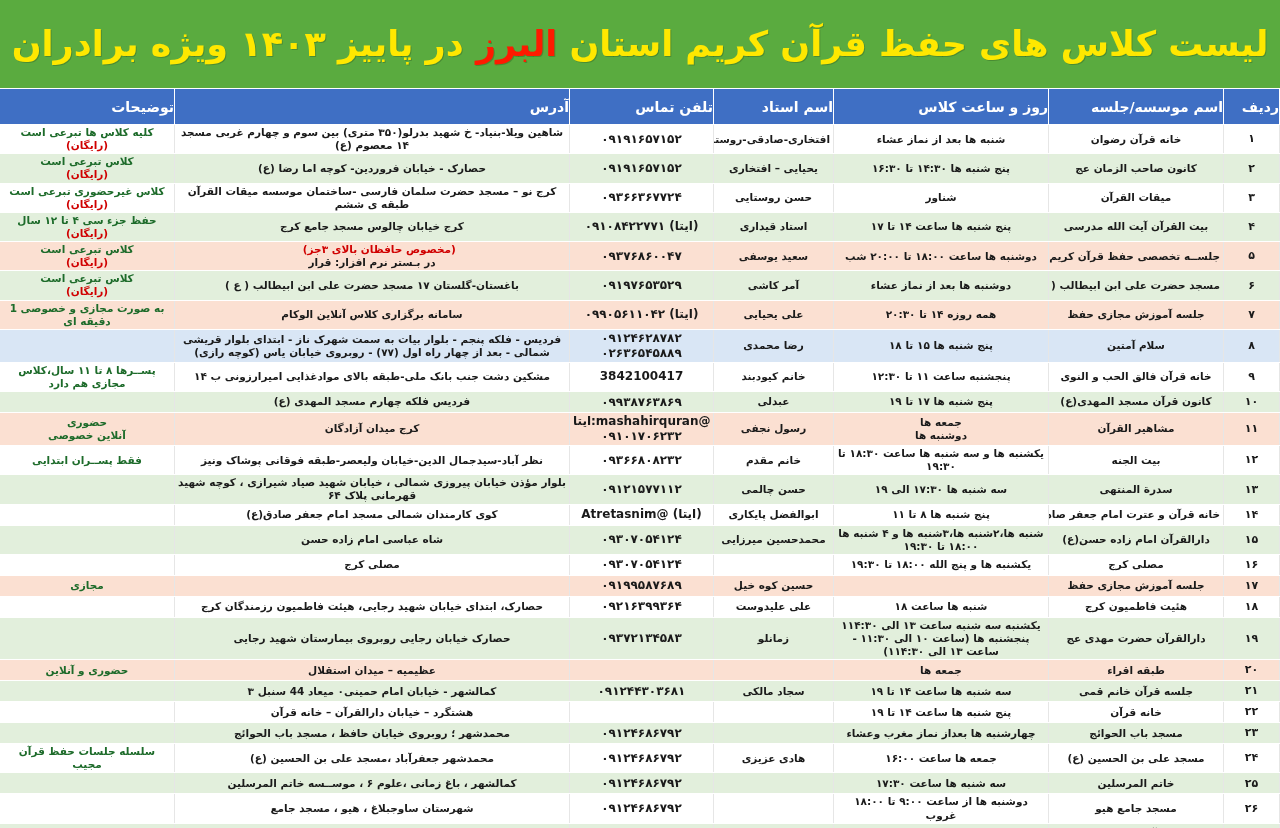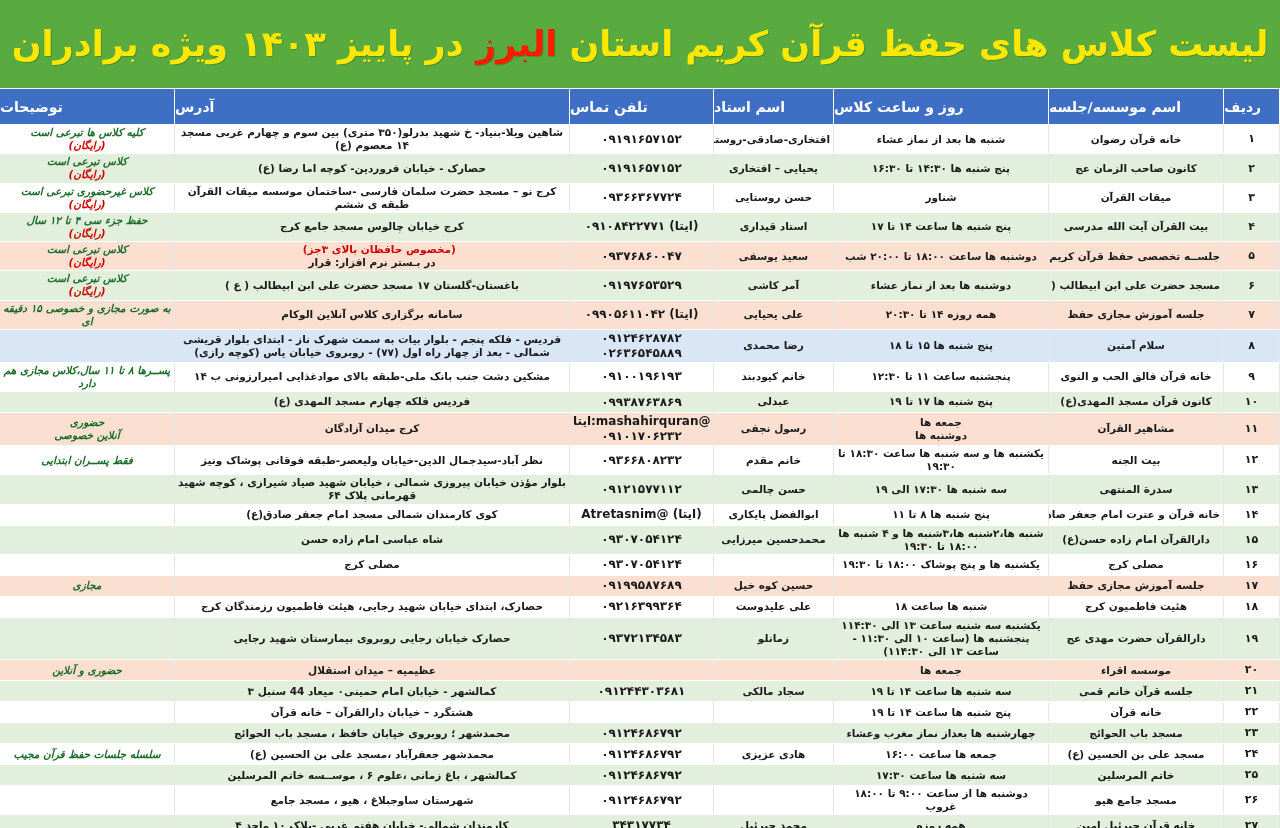--- a/index.html
+++ b/index.html
@@ -42,42 +42,42 @@
   table.sched col.c-addr  { width: 395px; }
   table.sched col.c-note  { width: 175px; }
 
   thead th {
     background: #3f6fc4;
     color: #ffffff;
     font-size: 14px;
     font-weight: bold;
     height: 36px;
     border: 1px solid #ffffff;
-    text-align: left;
+    text-align: right;
     vertical-align: middle;
     letter-spacing: -0.3px;
   }
   tbody td {
     border-top: 1px solid #ffffff;
     border-bottom: 1px solid #ffffff;
     border-left: 1px solid #e6e6e6;
     border-right: 1px solid #e6e6e6;
     font-size: 10.5px;
     color: #1a1a1a;
     text-align: center;
     vertical-align: middle;
     padding: 1px 3px;
     line-height: 1.25;
     font-weight: bold;
     white-space: nowrap;
     overflow: hidden;
   }
   tbody td.addr { font-size: 10.5px; letter-spacing: -0.2px; }
   tbody td.tel  { font-size: 12px; direction: ltr; unicode-bidi: plaintext; }
-  tbody td.note { color: #1d6b2a; font-style: italic; }
+  tbody td.note { color: #1d6b2a; }
   tbody td.idx  { font-size: 11px; }
   tbody td.multi { white-space: normal; }
 
   
   tr.t-white td { background: #ffffff; }
   tr.t-green td { background: #e2efdc; }
   tr.t-peach td { background: #fbe0d2; }
   tr.t-blue  td { background: #d9e6f5; }
 
   .free { color: #d00000; }
@@ -253,21 +253,21 @@
           <td class="">
             <span class="noteline">علی یحیایی</span>
           </td>
           <td class="tel multi">
             <span class="noteline">۰۹۹۰۵۶۱۱۰۴۲ (ایتا)</span>
           </td>
           <td class="addr multi">
             <span class="noteline">سامانه برگزاری کلاس آنلاین الوکام</span>
           </td>
           <td class="note multi">
-            <span class="noteline">به صورت مجازی و خصوصی ۱۵ دقیقه ای</span>
+            <span class="noteline">به صورت مجازی و خصوصی 1 دقیقه ای</span>
           </td>
         </tr>
         <tr class="t-blue" style="height: 21px;">
           <td class="idx">
             <span class="noteline">۸</span>
           </td>
           <td class="">
             <span class="noteline">سلام آمتین</span>
           </td>
           <td class="multi">
@@ -294,21 +294,21 @@
           <td class="">
             <span class="noteline">خانه قرآن فالق الحب و النوی</span>
           </td>
           <td class="multi">
             <span class="noteline">پنجشنبه  ساعت ۱۱ تا ۱۲:۳۰</span>
           </td>
           <td class="">
             <span class="noteline">خانم کیودبند</span>
           </td>
           <td class="tel multi">
-            <span class="noteline">۰۹۱۰۰۱۹۶۱۹۳</span>
+            <span class="noteline">3842100417</span>
           </td>
           <td class="addr multi">
             <span class="noteline">مشکین دشت جنب بانک ملی-طبقه بالای موادغذایی امیرارزونی ب ۱۴</span>
           </td>
           <td class="note multi">
             <span class="noteline">پســرها ۸ تا ۱۱ سال،کلاس مجازی هم دارد</span>
           </td>
         </tr>
         <tr class="t-green" style="height: 21px;">
           <td class="idx">
@@ -452,21 +452,21 @@
           </td>
         </tr>
         <tr class="t-white" style="height: 21px;">
           <td class="idx">
             <span class="noteline">۱۶</span>
           </td>
           <td class="">
             <span class="noteline">مصلی کرج</span>
           </td>
           <td class="multi">
-            <span class="noteline">یکشنبه ها و پنج پوشاک  ۱۸:۰۰ تا ۱۹:۳۰</span>
+            <span class="noteline">یکشنبه ها و پنج الله  ۱۸:۰۰ تا ۱۹:۳۰</span>
           </td>
           <td class="">
             <span class="noteline"></span>
           </td>
           <td class="tel multi">
             <span class="noteline">۰۹۳۰۷۰۵۴۱۲۴</span>
           </td>
           <td class="addr multi">
             <span class="noteline">مصلی کرج</span>
           </td>
@@ -542,21 +542,21 @@
           </td>
           <td class="note multi">
             <span class="noteline"></span>
           </td>
         </tr>
         <tr class="t-peach" style="height: 21px;">
           <td class="idx">
             <span class="noteline">۲۰</span>
           </td>
           <td class="">
-            <span class="noteline">موسسه اقراء</span>
+            <span class="noteline">طبقه اقراء</span>
           </td>
           <td class="multi">
             <span class="noteline">جمعه ها</span>
           </td>
           <td class="">
             <span class="noteline"></span>
           </td>
           <td class="tel multi">
             <span class="noteline"></span>
           </td>

